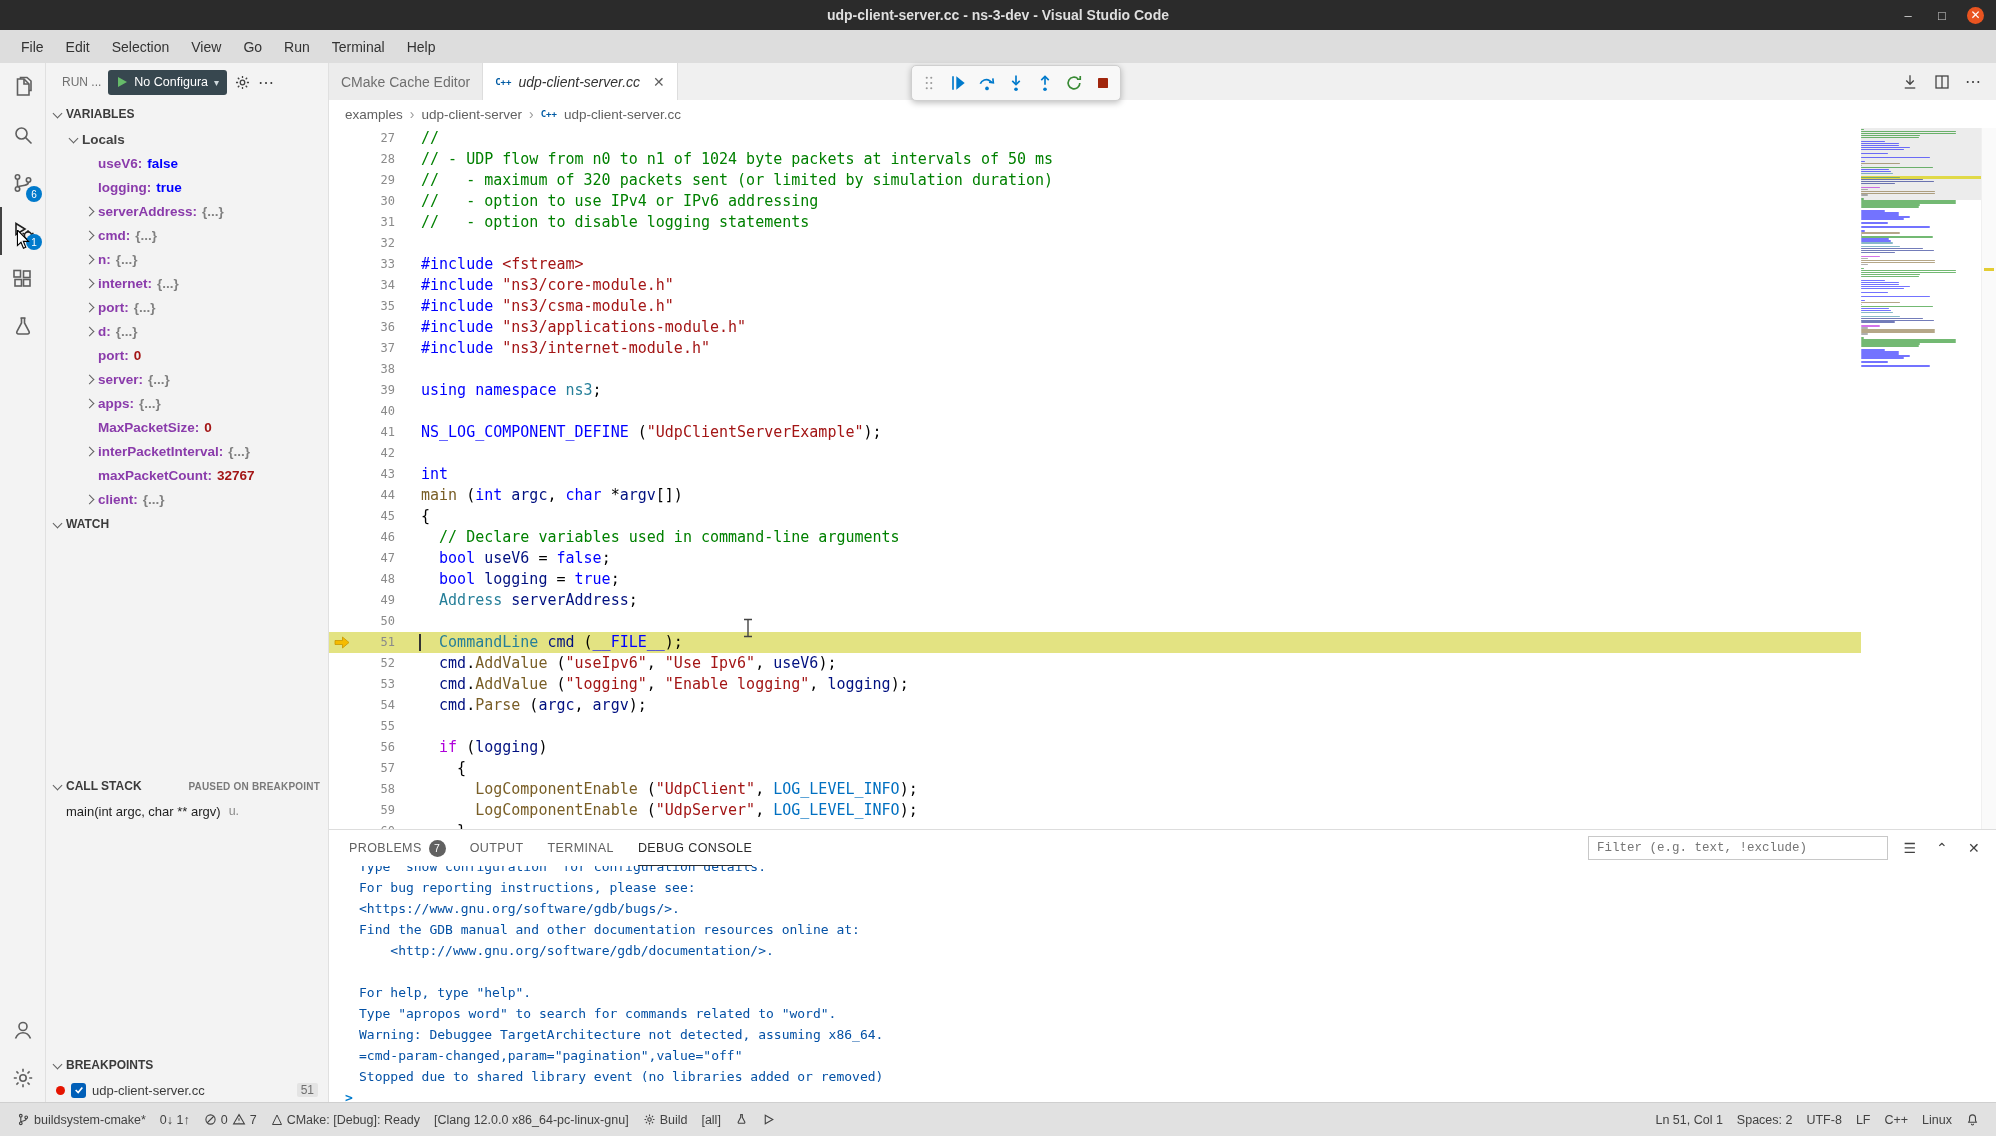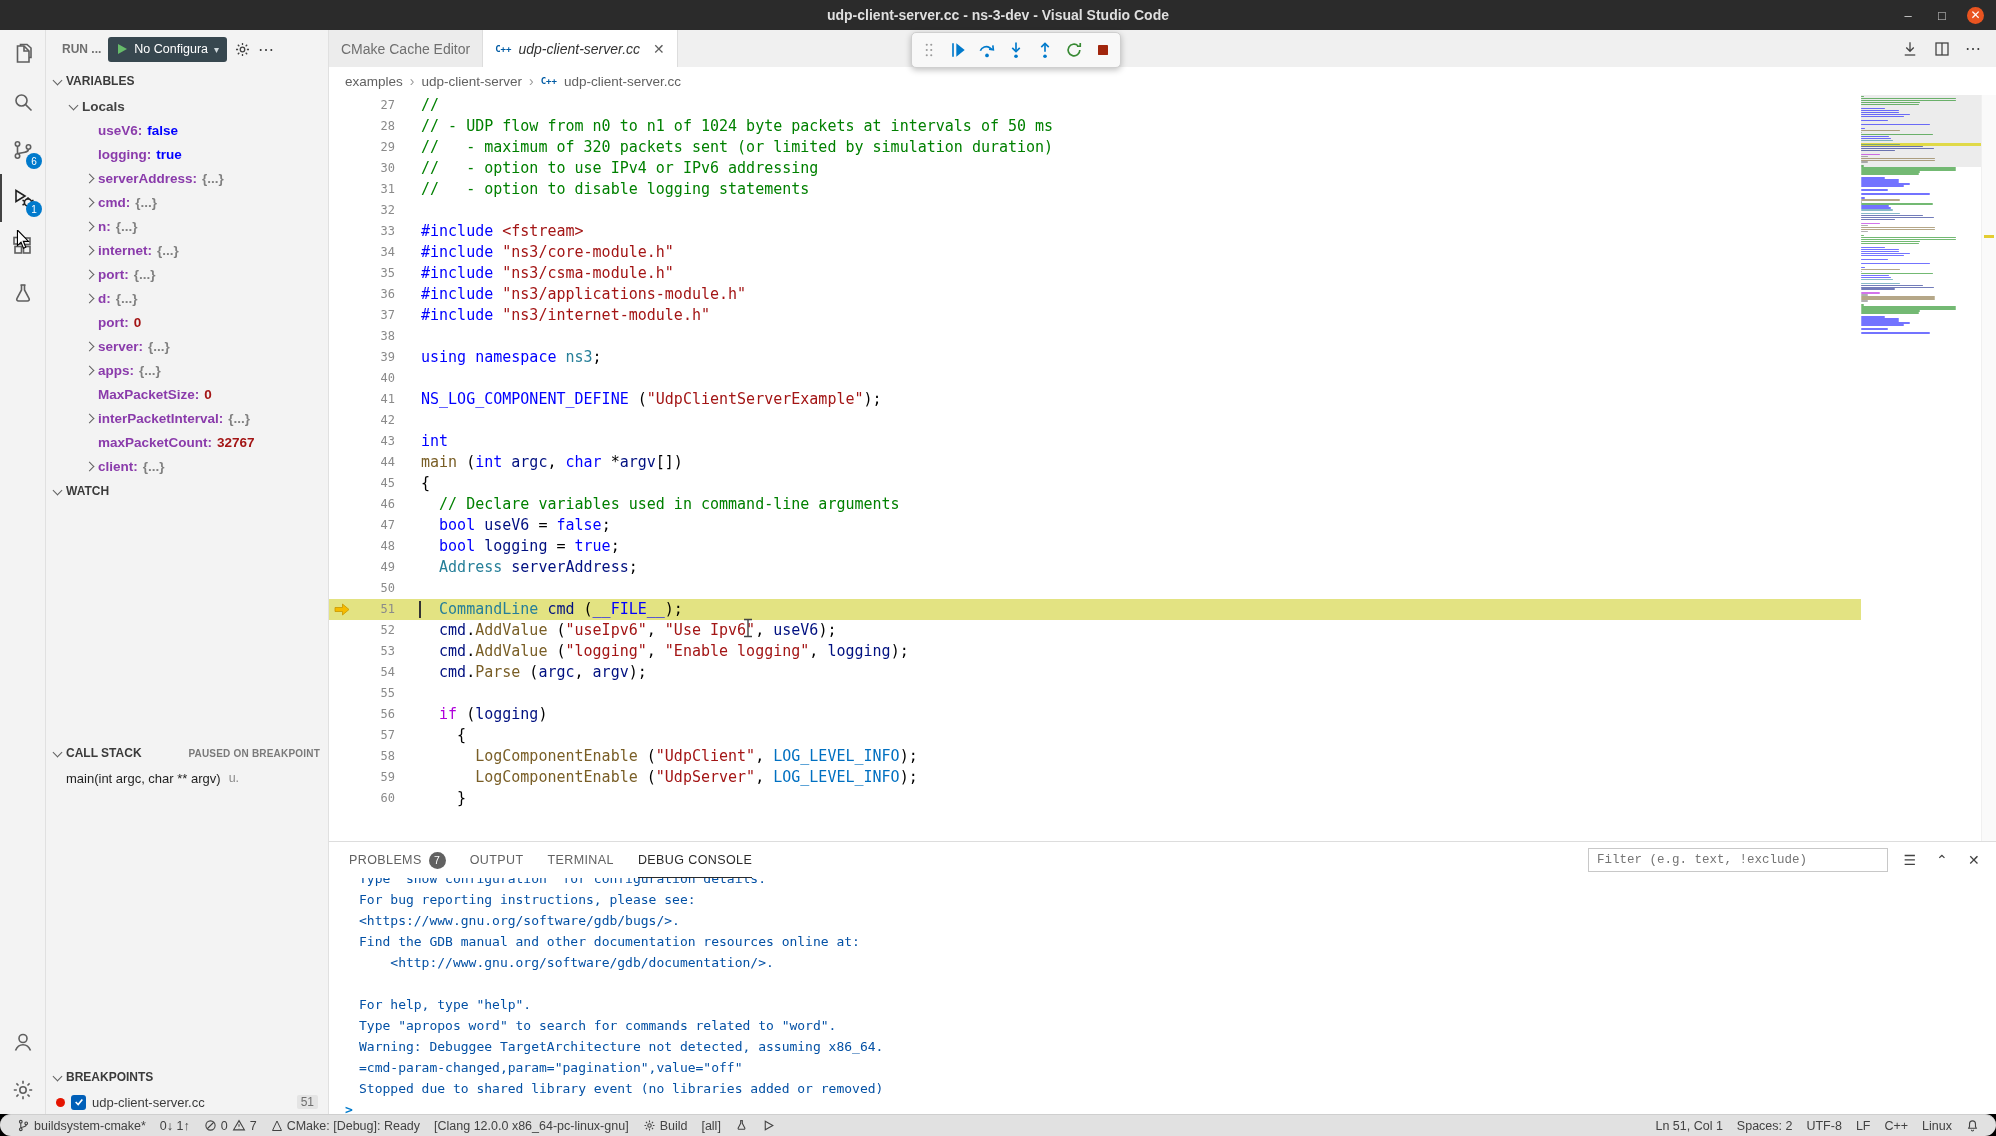--- a/index.html
+++ b/index.html
@@ -23,21 +23,21 @@
   
   .activitybar{width:45px;flex:none;background:#f3f3f3;border-right:1px solid #e0e0e0;display:flex;flex-direction:column;align-items:center;}
   .ab-item{width:45px;height:48px;display:flex;align-items:center;justify-content:center;position:relative;color:#5f5f5f;}
   .ab-item.active{color:#1f1f1f;box-shadow:inset 2px 0 0 #424242;}
   .ab-badge{position:absolute;right:3px;bottom:5px;min-width:16px;height:16px;border-radius:9px;background:#007acc;color:#fff;font-size:10px;display:flex;align-items:center;justify-content:center;padding:0 3px;box-sizing:border-box;}
   .ab-spacer{margin-top:auto;}
 
   
   .sidebar{width:282px;flex:none;background:#f3f3f3;border-right:1px solid #e0e0e0;display:flex;flex-direction:column;overflow:hidden;font-size:14px;color:#3b3b3b;}
   .run-row{height:38px;flex:none;display:flex;align-items:center;gap:7px;padding:0 8px 0 16px;}
-  .run-title{font-size:12px;font-weight:bold;color:#6f6f6f;white-space:nowrap;}
+  .run-title{font-size:12px;font-weight:normal;color:#6f6f6f;white-space:nowrap;}
   .launch-select{height:25px;background:#37474f;color:#fff;border-radius:3px;display:flex;align-items:center;gap:6px;padding:0 8px;font-size:12.5px;white-space:nowrap;}
   .launch-select .chev{font-size:10px;color:#cfd8dc;}
   .icon-btn{display:flex;align-items:center;justify-content:center;color:#424242;}
   .ellipsis{font-size:16px;color:#424242;letter-spacing:1px;}
 
   .sec-header{height:26px;flex:none;display:flex;align-items:center;font-size:12px;font-weight:bold;color:#3b3b3b;padding-left:4px;}
   .twisty{width:16px;height:16px;flex:none;position:relative;}
   .twisty.expanded::before{content:'';position:absolute;left:4px;top:4px;width:6px;height:6px;border-right:1.4px solid #616161;border-bottom:1.4px solid #616161;transform:rotate(45deg);}
   .twisty.collapsed::before{content:'';position:absolute;left:4px;top:5px;width:6px;height:6px;border-right:1.4px solid #616161;border-bottom:1.4px solid #616161;transform:rotate(-45deg);}
   .scope-row{height:24px;flex:none;display:flex;align-items:center;padding-left:20px;font-weight:bold;color:#424242;font-size:13.5px;}
@@ -100,21 +100,21 @@
   .pbadge{background:#616161;color:#fff;border-radius:9px;min-width:17px;height:17px;font-size:10.5px;display:flex;align-items:center;justify-content:center;padding:0 2px;box-sizing:border-box;}
   .panel-actions{margin-left:auto;display:flex;align-items:center;gap:12px;}
   .filter-input{width:300px;height:24px;border:1px solid #c8c8c8;background:#fff;font-size:12.5px;padding:0 8px;color:#333;font-family:Liberation Mono, monospace;box-sizing:border-box;}
   .panel-icon{color:#424242;font-size:14px;width:20px;text-align:center;}
 
   .console{flex:1;overflow:hidden;font-family:"DejaVu Sans Mono",monospace;font-size:13px;line-height:21px;color:#0451a5;padding-left:30px;white-space:pre;}
   .console .cline:first-child{margin-top:-10px;}
   .cprompt{color:#007acc;font-weight:bold;margin-left:-14px;}
 
   
-  .statusbar{height:22px;flex:none;background:#e1e1e1;border-top:1px solid #cfcfcf;display:flex;align-items:center;font-size:12.5px;color:#424242;padding:0 10px;box-sizing:border-box;border-radius:11px;}
+  .statusbar{height:34px;flex:none;background:#e1e1e1;border-top:1px solid #cfcfcf;display:flex;align-items:center;font-size:12.5px;color:#424242;padding:0 10px;box-sizing:border-box;}
   .sb-item{display:flex;align-items:center;gap:4px;padding:0 7px;height:100%;white-space:nowrap;}
   .sb-right{margin-left:auto;display:flex;align-items:center;height:100%;}
 
   
   .mouse-cursor{position:absolute;left:14px;top:230px;z-index:99;pointer-events:none;}
   .ibeam-cursor{position:absolute;left:742px;top:618px;z-index:99;pointer-events:none;}
 </style>
 <style>.tk-cmt{color:#008000;}.tk-kw{color:#0000ff;}.tk-ctrl{color:#af00db;}.tk-type{color:#267f99;}.tk-fn{color:#795e26;}.tk-var{color:#001080;}.tk-str{color:#a31515;}.tk-enum{color:#0070c1;}.tk-pl{color:#000000;}</style></head>
 <body>
 
@@ -122,20 +122,30 @@
 
   <div class="titlebar">
     <div class="win-title">udp-client-server.cc - ns-3-dev - Visual Studio Code</div>
     <div class="win-controls">
       <span class="wc">–</span>
       <span class="wc">□</span>
       <span class="wc close">✕</span>
     </div>
   </div>
 
+  <div class="menubar" id="menubar">
+      <div class="menu-item">File</div>
+      <div class="menu-item">Edit</div>
+      <div class="menu-item">Selection</div>
+      <div class="menu-item">View</div>
+      <div class="menu-item">Go</div>
+      <div class="menu-item">Run</div>
+      <div class="menu-item">Terminal</div>
+      <div class="menu-item">Help</div>
+    </div>
 
   <div class="main">
 
     <div class="activitybar">
       <div class="ab-item">
         <svg width="24" height="24" viewBox="0 0 24 24" fill="none" stroke="currentColor" stroke-width="1.6">
             <path d="M13 4H6.5v16H18V9z"></path>
             <path d="M13 4v5h5"></path>
             <path d="M9.5 4V2.5H16L20 6v9.5h-2"></path>
           </svg>

